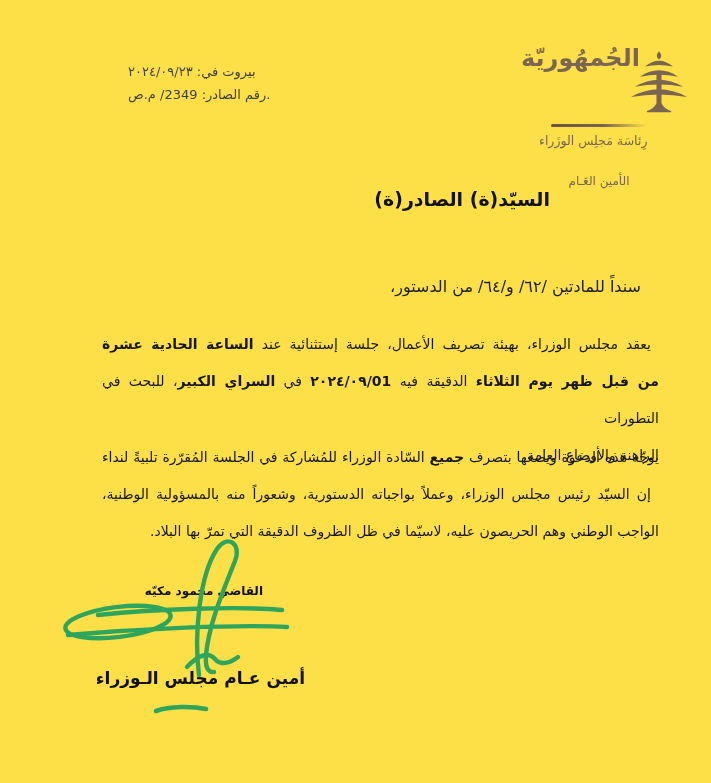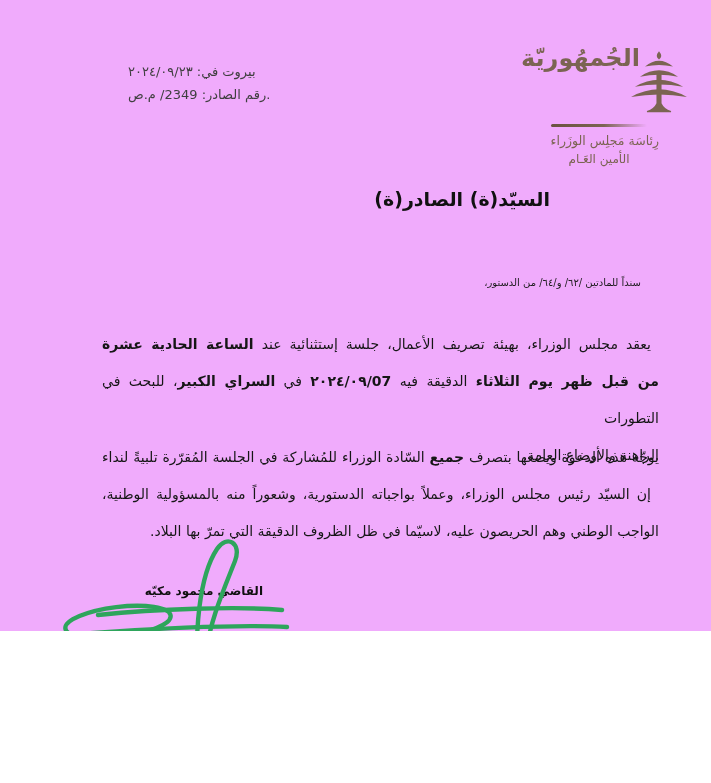--- a/index.html
+++ b/index.html
@@ -1,19 +1,19 @@
 <!DOCTYPE html>
 <html lang="ar"><head>
 <meta charset="utf-8">
 <style>
   html,body{margin:0;padding:0;background:#ffffff;}
   .page{
     position:relative;
-    width:711px;height:631px;
-    background:#f0abfc;
+    width:711px;height:783px;
+    background:#fde047;
     font-family:"DejaVu Sans",sans-serif;
     color:#1c1c1c;
     overflow:hidden;
   }
   
   .meta{
     position:absolute;left:128px;top:60px;
     direction:ltr;text-align:left;
     font-size:13px;line-height:23px;color:#3f3f3f;
     white-space:nowrap;
@@ -27,35 +27,35 @@
     color:#7b6452;letter-spacing:-1px;
     padding-top:8px;
   }
   .cedar{width:64px;margin-top:16px;}
   .emblem-divider{
     width:96px;height:3px;margin:4px auto 5px 30px;
     background:linear-gradient(to right,#6a523f 0%,#7b6452 55%,rgba(123,100,82,0) 100%);
     border-radius:2px;
   }
   .emblem-org{
-    width:120px;margin-left:18px;text-align:right;
+    width:120px;margin-left:18px;text-align:left;
     font-size:12.5px;line-height:18px;color:#7b6452;white-space:nowrap;
   }
   .emblem-unit{
     width:120px;margin-left:18px;text-align:center;
-    font-size:12px;line-height:18px;color:#7b6452;letter-spacing:1px;white-space:nowrap;
+    font-size:12px;line-height:18px;color:#7b6452;letter-spacing:1px;white-space:nowrap;margin-top:22px;
   }
   
   .addressee{
     position:absolute;top:188px;right:161px;
     direction:rtl;font-weight:bold;font-size:19px;white-space:nowrap;color:#111;
   }
   .legal{
     position:absolute;top:277px;right:70px;
-    direction:rtl;font-size:10px;white-space:nowrap;color:#1c1c1c;
+    direction:rtl;font-size:16px;white-space:nowrap;color:#1c1c1c;
   }
   .para{
     position:absolute;left:102px;right:52px;
     direction:rtl;font-size:14px;color:#161616;
   }
   .para1{top:326px;}
   .para2{top:439px;}
   .line{
     line-height:37px;
     text-align:justify;text-align-last:justify;
@@ -107,21 +107,21 @@
     <div class="emblem-org">رِئاسَة مَجلِس الوزَراء</div>
     <div class="emblem-unit">الأمين العَـام</div>
   </div>
 
   <div class="addressee">السيّد(ة) الصادر(ة)</div>
 
   <div class="legal">سنداً للمادتين /٦٢/ و/٦٤/ من الدستور،</div>
 
   <div class="para para1">
     <div class="line first"><span>يعقد مجلس الوزراء، بهيئة تصريف الأعمال، جلسة إستثنائية عند </span><span class="b">الساعة الحادية عشرة</span></div>
-    <div class="line"><span class="b">من قبل ظهر يوم الثلاثاء</span><span> الدقيقة فيه </span><span class="b">٢٠٢٤/٠٩/07</span><span> في </span><span class="b">السراي الكبير</span><span>، للبحث في التطورات</span></div>
+    <div class="line"><span class="b">من قبل ظهر يوم الثلاثاء</span><span> الدقيقة فيه </span><span class="b">٢٠٢٤/٠٩/01</span><span> في </span><span class="b">السراي الكبير</span><span>، للبحث في التطورات</span></div>
     <div class="line last"><span>الراهنة والأوضاع العامة.</span></div>
   </div>
 
   <div class="para para2">
     <div class="line"><span>يوجّه هذه الدعوة ويضعها بتصرف </span><span class="b">جميع</span><span> السّادة الوزراء للمُشاركة في الجلسة المُقرّرة تلبيةً لنداء</span></div>
     <div class="line first"><span>إن السيّد رئيس مجلس الوزراء، وعملاً بواجباته الدستورية، وشعوراً منه بالمسؤولية الوطنية،</span></div>
     <div class="line last"><span>الواجب الوطني وهم الحريصون عليه، لاسيّما في ظل الظروف الدقيقة التي تمرّ بها البلاد.</span></div>
   </div>
 
   <div class="sig-name">القاضي محمود مكيّه</div>

